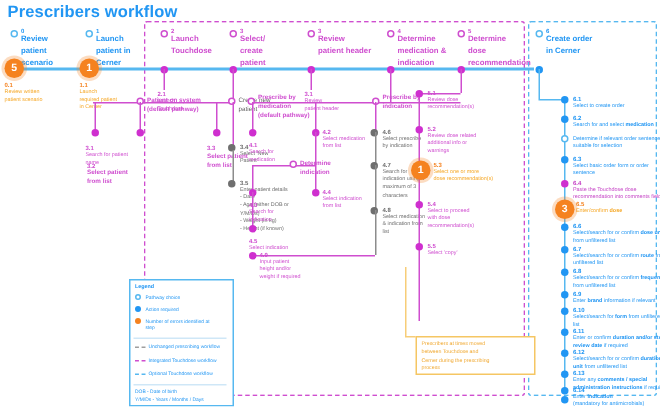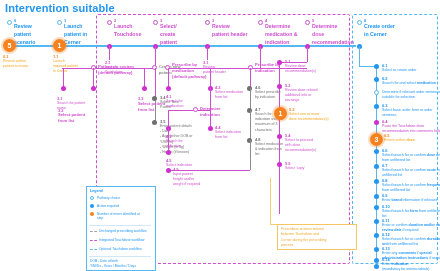--- a/index.html
+++ b/index.html
@@ -60,21 +60,21 @@
   #note .nt{position:absolute;left:3px;top:2px;font-size:3.5px;line-height:1.5;color:#f0a830;}
   .oline{position:absolute;background:#f7cd78;}
   .oline.v{width:1px;}
   .oline.h{height:1px;}
 </style>
 </head>
 <body>
 
 <div id="canvas">
 
-  <div class="title">Intervention suitable</div>
+  <div class="title">Prescribers workflow</div>
 
   <div class="region" style="left:96px;top:14px;width:252px;height:248px;"></div>
 
   <div class="region blue" style="left:352px;top:14px;width:84px;height:248px;"></div>
 
   <div class="ln b2" style="left:8px;top:45px;width:348px;"></div>
 
   <div class="ring blue" style="left:7px;top:20px;"></div>
   <div class="num blue" style="left:14px;top:18px;">0</div>
   <div class="hd blue" style="left:14px;top:23px;white-space:pre;">Review

